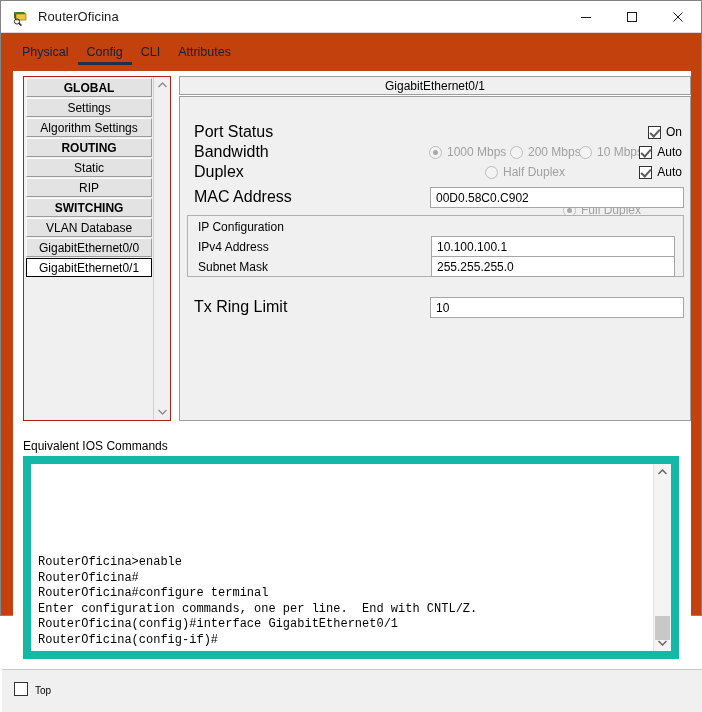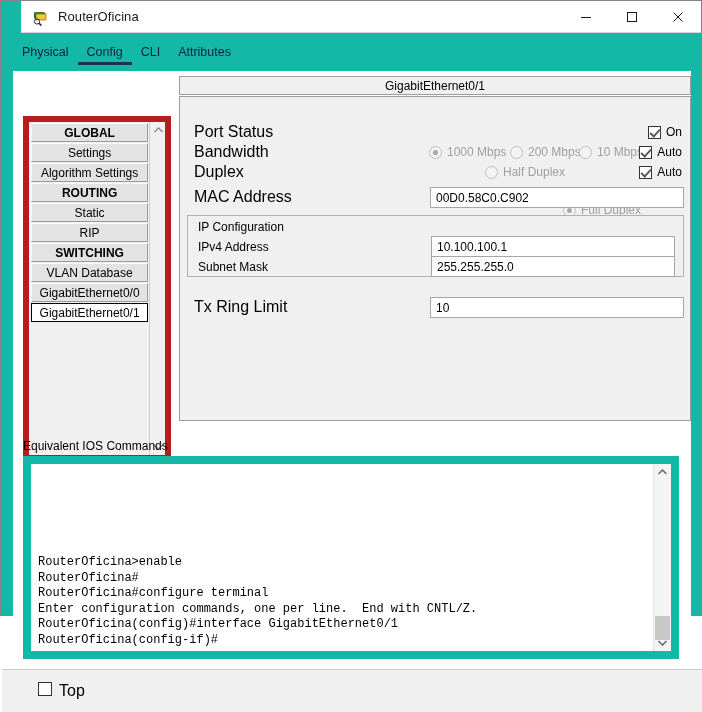--- a/index.html
+++ b/index.html
@@ -15,22 +15,21 @@
     position: relative;
   }
 
   
   #window {
     position: absolute;
     left: 0; top: 0;
     width: 702px; height: 616px;
     box-sizing: border-box;
     border: 1px solid #848484;
-    background: #14b8a6;
-    padding-left: 20px;
+    background: #c2410c;
   }
 
   
   #titlebar {
     position: relative;
     height: 31px;
     background: #ffffff;
     border-bottom: 1px solid #d8d8d8;
     display: flex;
     align-items: center;
@@ -87,24 +86,23 @@
     width: 678px; height: 628px;
     background: #ffffff;
   }
 
   
   #navpanel {
     position: absolute;
     left: 10px; top: 5px;
     width: 148px; height: 345px;
     box-sizing: border-box;
-    border: 6px solid #b91c1c;
+    border: 1px solid #b91c1c;
     background: #f0f0f0;
     display: flex;
-    margin-top: 40px;
   }
   #navlist {
     width: 130px;
     padding: 1px 0 0 1px;
     box-sizing: border-box;
   }
   .nav-item {
     height: 19px;
     margin: 0 1px 1px 1px;
     box-sizing: border-box;
@@ -316,24 +314,23 @@
   #bottombar {
     position: absolute;
     left: 1px; top: 668px;
     width: 700px; height: 43px;
     background: #f0f0f0;
     border-top: 1px solid #c8c8c8;
   }
   #top-chk {
     position: absolute;
     left: 12px; top: 12px;
-    display: flex; align-items: flex-start; gap: 7px;
-    font-size: 16px;
-    cursor: default;
-    margin-left: 24px;
+    display: flex; align-items: flex-end; gap: 7px;
+    font-size: 10px;
+    cursor: default;
   }
   #top-chk .cbox { width: 14px; height: 14px; }
 </style>
 </head>
 <body>
 
 <div id="window">
 
   <div id="titlebar">
     <div id="title-icon">

